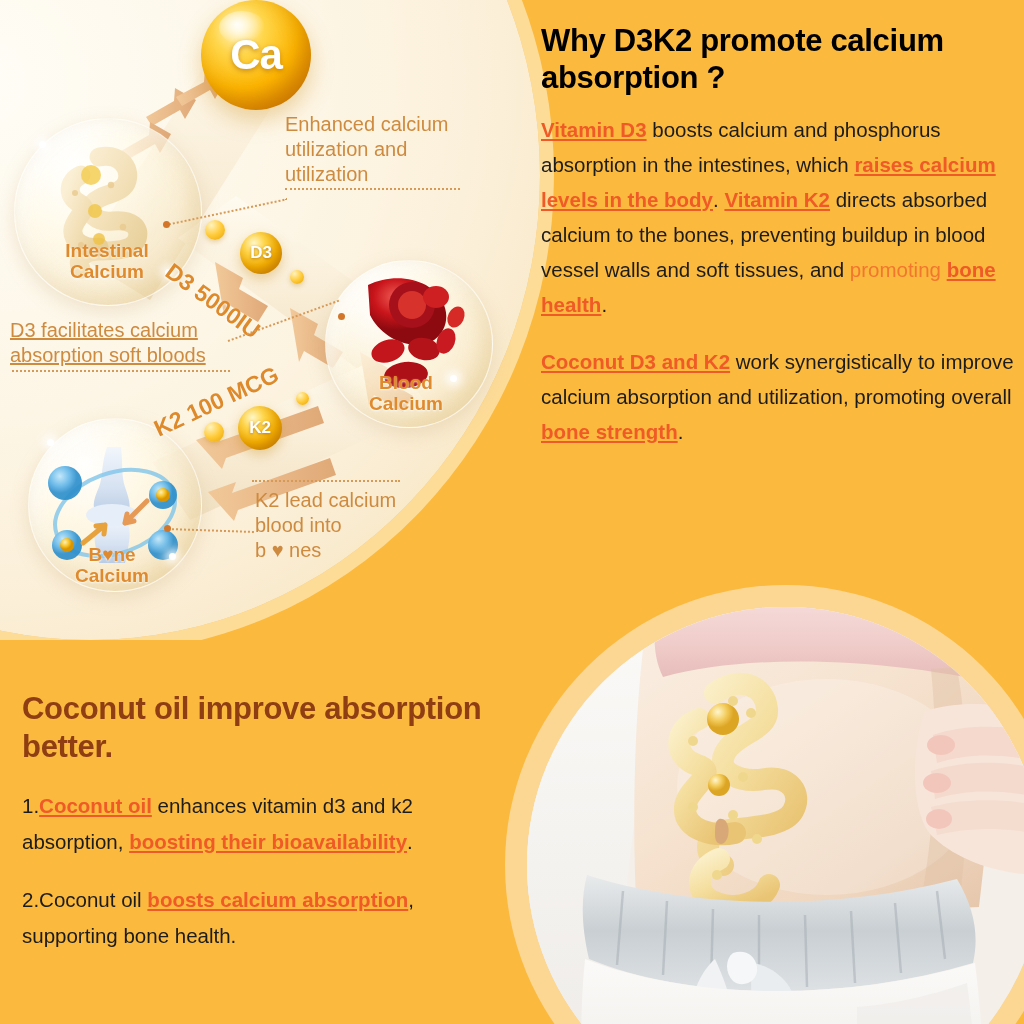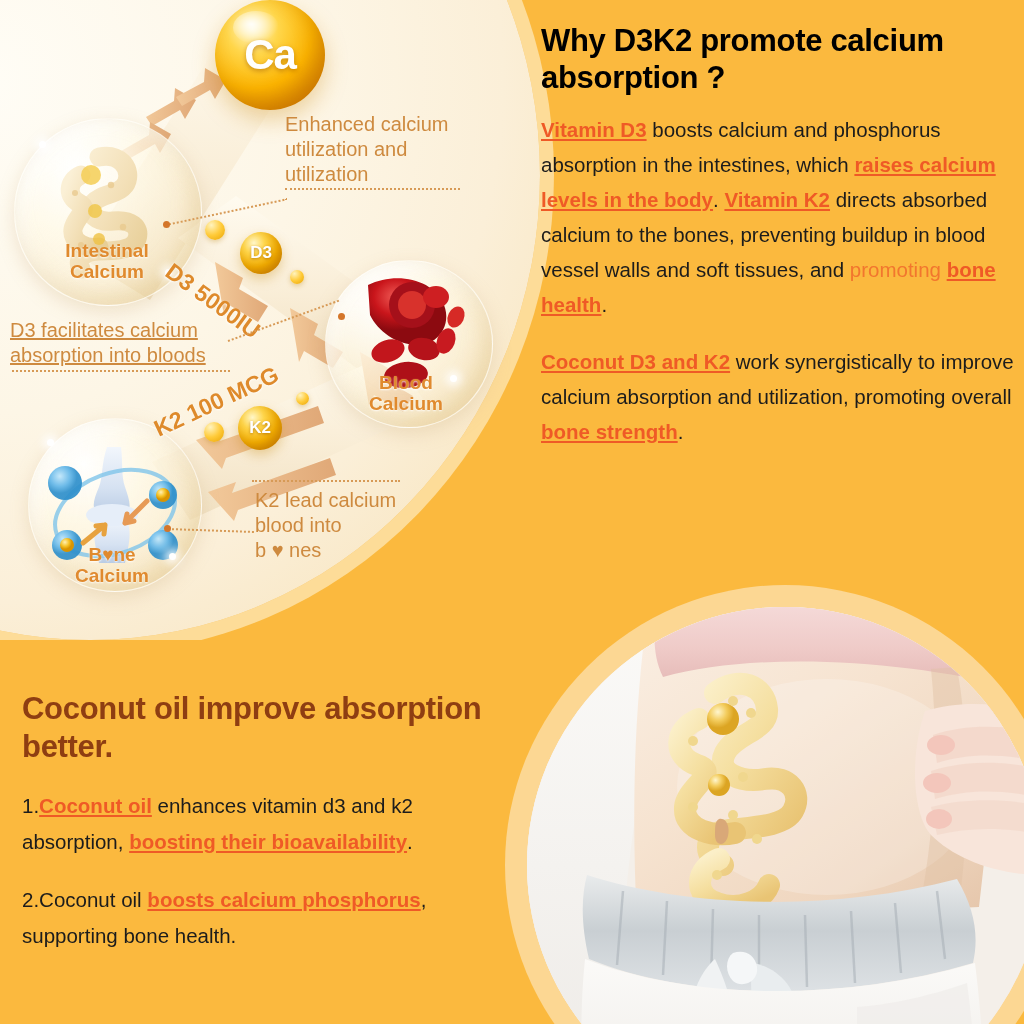--- a/index.html
+++ b/index.html
@@ -18,21 +18,21 @@
     background:radial-gradient(ellipse at 38% 40%,#FFFDF6 0%,#FDF6E6 42%,#FBEFD8 66%,#F8E6C2 84%,#F6DFB2 100%);
     box-shadow:0 0 0 14px rgba(253,226,168,.85);
   }
   .cream-clip{position:absolute;left:0;top:0;width:560px;height:640px;overflow:hidden;}
 
   
   .diagram{position:absolute;left:0;top:0;width:560px;height:640px;}
 
   
   .ca-sphere{
-    position:absolute;left:215px;top:0px;width:110px;height:110px;border-radius:50%;
+    position:absolute;left:201px;top:0px;width:110px;height:110px;border-radius:50%;
     background:radial-gradient(circle at 34% 26%,#FFF6C8 0%,#FFD64A 24%,#FCB400 55%,#E08A00 80%,#C06E00 100%);
     box-shadow:0 10px 22px rgba(205,140,20,.35), inset -8px -10px 20px rgba(150,80,0,.28);
     display:flex;align-items:center;justify-content:center;
   }
   .ca-sphere .gloss{position:absolute;left:16%;top:10%;width:42%;height:30%;border-radius:50%;
     background:radial-gradient(ellipse at 40% 40%,rgba(255,255,255,.92),rgba(255,255,255,0) 70%);}
   .ca-sphere .label{position:relative;color:#fff;font-weight:bold;font-size:42px;
     text-shadow:0 2px 5px rgba(160,90,0,.55);letter-spacing:-1px;}
 
   
@@ -259,21 +259,21 @@
         <span>Enhanced calcium</span><br>
         <span>utilization and</span><br>
         <span>utilization</span>
       </div>
       <div class="leader" style="left:285px;top:188px;width:175px;"></div>
       <div class="leader" style="left:166px;top:224px;width:124px;transform:rotate(-12deg);transform-origin:left center;"></div>
       <div class="leader-dot" style="left:163px;top:221px;"></div>
 
       <div class="annot" style="left:10px;top:318px;width:230px;text-decoration:underline;">
         <span>D3 facilitates calcium</span><br>
-        <span>absorption into bloods</span>
+        <span>absorption soft bloods</span>
       </div>
       <div class="leader" style="left:12px;top:370px;width:218px;"></div>
       <div class="leader" style="left:228px;top:340px;width:118px;transform:rotate(-20deg);transform-origin:left center;"></div>
       <div class="leader-dot" style="left:338px;top:313px;"></div>
 
       <div class="annot" style="left:255px;top:488px;width:220px;">
         <span>K2 lead calcium</span><br>
         <span>blood into</span><br>
         <span>b ♥ nes</span>
       </div>
@@ -286,21 +286,21 @@
 
   <div class="right-col">
     <h1 class="h-title">Why D3K2 promote calcium absorption ?</h1>
     <p class="para"><span class="hl">Vitamin D3</span><span> boosts calcium and phosphorus absorption in the intestines, which </span><span class="hl">raises calcium levels in the body</span><span>. </span><span class="hl">Vitamin K2</span><span> directs absorbed calcium to the bones, preventing buildup in blood vessel walls and soft tissues, and </span><span class="hl-soft">promoting </span><span class="hl">bone health</span><span>.</span></p>
     <p class="para"><span class="hl">Coconut D3 and K2</span><span> work synergistically to improve calcium absorption and utilization, promoting overall </span><span class="hl">bone strength</span><span>.</span></p>
   </div>
 
   <div class="bottom-left">
     <h2 class="h-title2">Coconut oil improve absorption better.</h2>
     <p class="para2"><span>1.</span><span class="hl">Coconut oil</span><span> enhances vitamin d3 and k2 absorption, </span><span class="hl">boosting their bioavailability</span><span>.</span></p>
-    <p class="para2"><span>2.Coconut oil </span><span class="hl">boosts calcium phosphorus</span><span>, supporting bone health.</span></p>
+    <p class="para2"><span>2.Coconut oil </span><span class="hl">boosts calcium absorption</span><span>, supporting bone health.</span></p>
   </div>
 
   <div class="photo-ring"></div>
   <div class="photo-wrap">
     <svg class="photo" viewBox="0 0 516 516" preserveAspectRatio="xMidYMid slice">
       <defs>
         <linearGradient id="skin" x1="0.1" y1="0" x2="0.9" y2="1">
           <stop offset="0%" stop-color="#FAEEE2"></stop>
           <stop offset="42%" stop-color="#F6E3D0"></stop>
           <stop offset="78%" stop-color="#EFD6BF"></stop>

